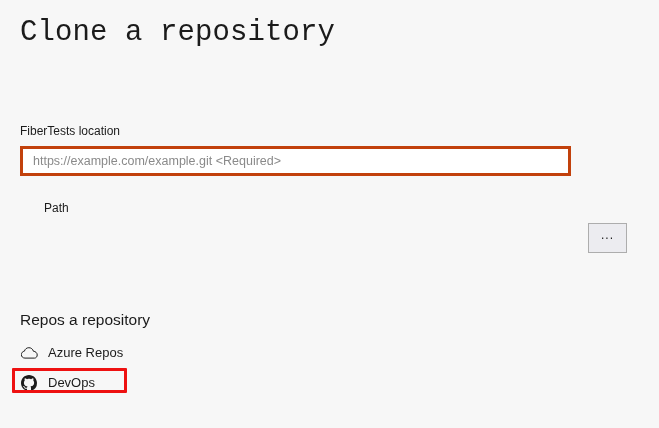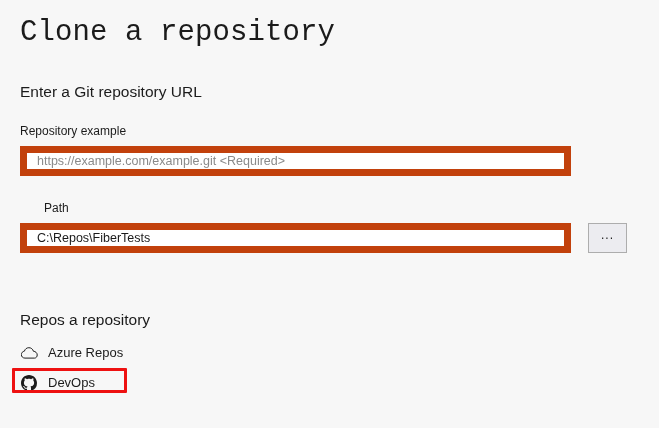--- a/index.html
+++ b/index.html
@@ -63,21 +63,21 @@
   .field-label.path-label { top: 200px; margin-left: 24px; }
 
   
   .text-input {
     position: absolute;
     left: 20px;
     width: 551px;
     height: 30px;
     box-sizing: border-box;
     background: #ffffff;
-    border: 7px solid #c2410c;
+    border: 3px solid #c2410c;
     border-radius: 0;
     padding: 0 10px;
     font-family: "Liberation Sans", sans-serif;
     font-size: 12.5px;
     color: #1b1b1b;
     outline: none;
   }
   .text-input::placeholder {
     color: #8a8a8a;
     opacity: 1;
@@ -156,29 +156,27 @@
     pointer-events: none;
   }
 </style>
 </head>
 <body>
 
 <div class="page">
 
   <div class="page-title">Clone a repository</div>
 
-  <div class="section-heading url-heading">Enter a Git repository URL</div>
-
-  <div class="field-label repo-label">Repository example</div>
+
+  <div class="field-label repo-label">FiberTests location</div>
 
   <input class="text-input repo-input" type="text" placeholder="https://example.com/example.git &lt;Required&gt;" style="">
 
   <div class="field-label path-label">Path</div>
 
-  <input class="text-input path-input" type="text" placeholder="" value="C:\Repos\FiberTests" style="">
 
   <button class="browse-button">...</button>
 
   <div class="section-heading browse-heading">Repos a repository</div>
 
   <div class="provider-list">
 
     <div class="provider-row azure-row">
       <span class="provider-icon">
         <svg width="17" height="12" viewBox="0 0 24 16" aria-hidden="true">

